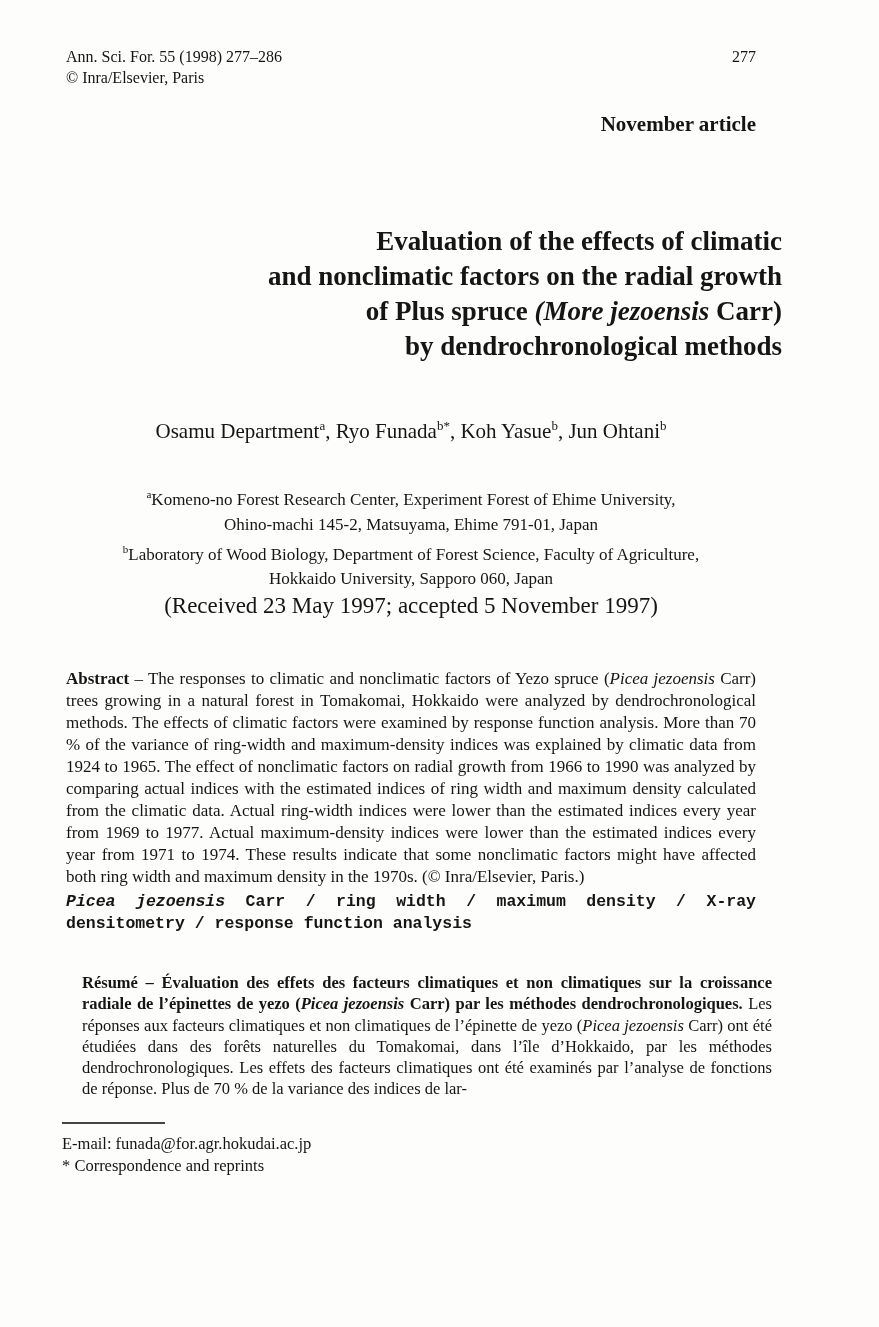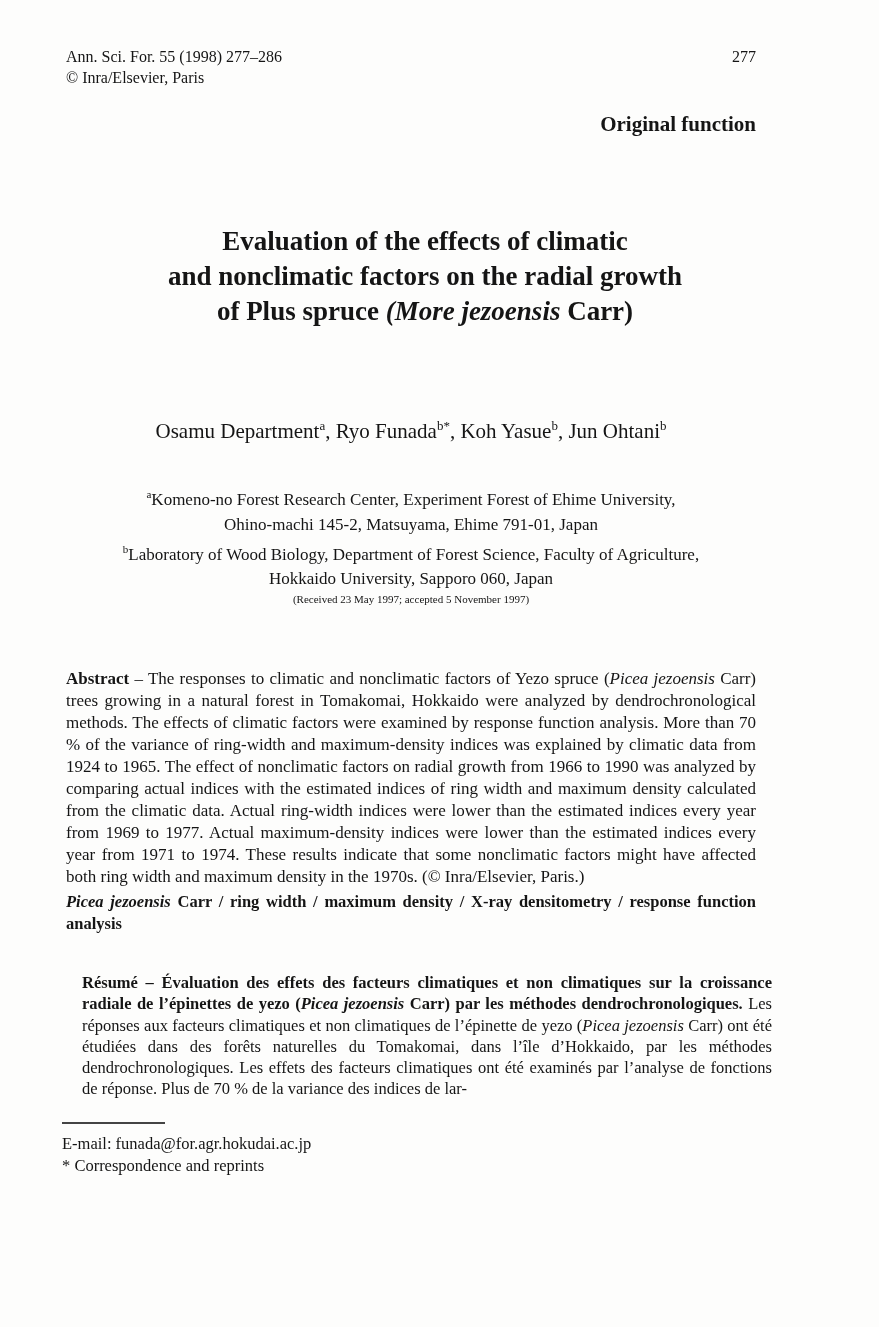--- a/index.html
+++ b/index.html
@@ -27,24 +27,24 @@
   .article-type {
     position: absolute;
     left: 66px; top: 112px;
     width: 690px;
     text-align: right;
     font-weight: bold;
     font-size: 21px;
   }
   .title {
     position: absolute;
-    left: 58px; top: 224px;
+    left: 48px; top: 224px;
     width: 734px;
     margin: 0;
-    text-align: center;
+    text-align: right;
     font-weight: bold;
     font-size: 27px;
     line-height: 35px;
   }
   .title .tline { display: block; }
   .authors {
     position: absolute;
     left: 66px; top: 418px;
     width: 690px;
     text-align: center;
@@ -58,40 +58,41 @@
     text-align: center;
     font-size: 17px;
     line-height: 25px;
   }
   .affiliations sup { font-size: 11px; }
   .received {
     position: absolute;
     left: 66px; top: 593px;
     width: 690px;
     text-align: center;
-    font-size: 11px;
+    font-size: 23px;
   }
   .abstract {
     position: absolute;
     left: 66px; top: 668px;
     width: 690px;
     margin: 0;
     text-align: justify;
     font-size: 17px;
     line-height: 22px;
   }
   .keywords {
     position: absolute;
     left: 66px; top: 891px;
     width: 690px;
     margin: 0;
     font-weight: bold;
     text-align: justify;
     font-size: 16.5px;
     line-height: 22px;
+    font-family: Liberation Mono, monospace;
   }
   .resume {
     position: absolute;
     left: 66px; top: 956px;
     width: 690px;
     margin: 16px;
     text-align: justify;
     font-size: 16.5px;
     line-height: 21.3px;
   }
@@ -116,26 +117,27 @@
 <div class="page">
 
   <header class="masthead">
     <div>
       <div>Ann. Sci. For. 55 (1998) 277–286</div>
       <div>© Inra/Elsevier, Paris</div>
     </div>
     <div>277</div>
   </header>
 
-  <div class="article-type">Original function</div>
+  <div class="article-type">November article</div>
 
   <h1 class="title">
     <span class="tline">Evaluation of the effects of climatic</span>
     <span class="tline">and nonclimatic factors on the radial growth</span>
     <span class="tline"><span>of Plus spruce </span><em>(More jezoensis</em><span> Carr)</span></span>
+    <span class="tline">by dendrochronological methods</span>
   </h1>
 
   <div class="authors"><span><span>Osamu Department</span><sup>a</sup><span>, </span></span><span><span>Ryo Funada</span><sup>b*</sup><span>, </span></span><span><span>Koh Yasue</span><sup>b</sup><span>, </span></span><span><span>Jun Ohtani</span><sup>b</sup></span></div>
 
   <div class="affiliations">
     <div><sup>a</sup><span>Komeno-no Forest Research Center, Experiment Forest of Ehime University,</span></div>
     <div>Ohino-machi 145-2, Matsuyama, Ehime 791-01, Japan</div>
     <div><sup>b</sup><span>Laboratory of Wood Biology, Department of Forest Science, Faculty of Agriculture,</span></div>
     <div>Hokkaido University, Sapporo 060, Japan</div>
   </div>

